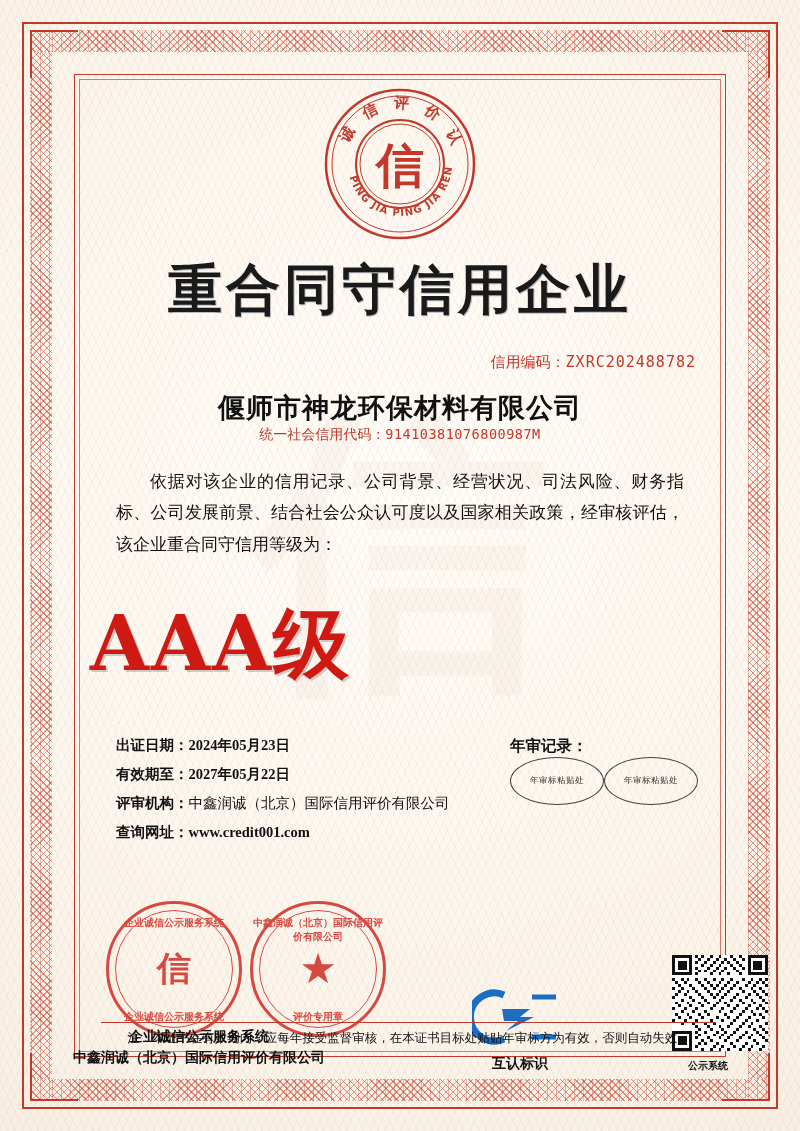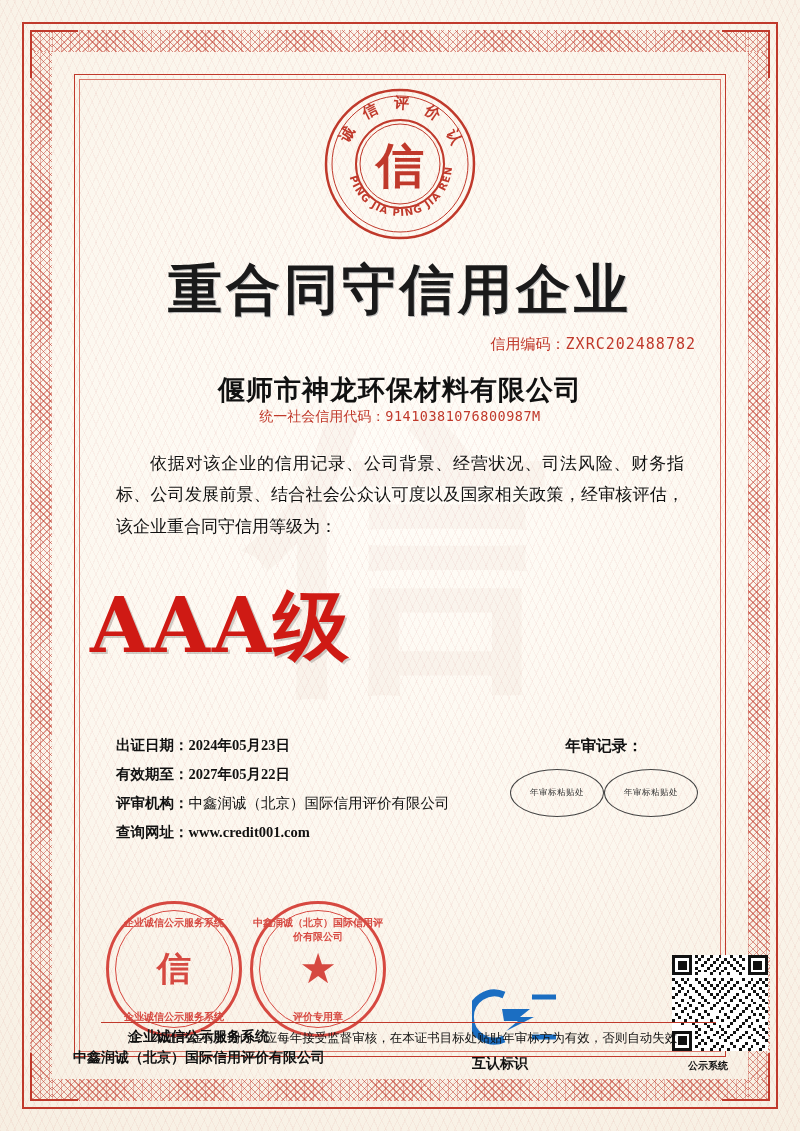--- a/index.html
+++ b/index.html
@@ -81,21 +81,21 @@
   .subtitle{
     text-align:center;
     font-family:"Liberation Sans",sans-serif;
     font-size:17.5px;
     letter-spacing:0.4px;
     color:#2a2a2a;
     margin-top:6px;
   }
   .code-line{
     text-align:right;
-    margin-top:8px;
+    margin-top:26px;
     padding-right:14px;
     color:#c0392b;
     font-size:15px;
     font-family:"Liberation Sans",sans-serif;
   }
   .code-line .cv{
     font-family:"DejaVu Sans Mono",monospace;
     letter-spacing:1px;
     font-size:15px;
   }
@@ -145,21 +145,21 @@
   .info-row{
     font-size:14.5px;color:#111;margin-bottom:10px;
     font-family:"DejaVu Sans",sans-serif;
     white-space:nowrap;
   }
   .info-row b{font-weight:700;}
   .info-row .val{font-family:"Liberation Serif",serif;font-weight:700;}
   .info-right{flex:1;padding-left:20px;}
   .annual-label{
     font-size:15.5px;font-weight:700;color:#111;
-    font-family:"DejaVu Sans",sans-serif;margin-bottom:12px;text-align:center;
+    font-family:"DejaVu Sans",sans-serif;
   }
   .stamp-slots{display:flex;}
   .slot{
     width:92px;height:46px;border:1px solid #444;border-radius:50%;
     display:flex;align-items:center;justify-content:center;
     font-size:8.5px;color:#333;font-family:"DejaVu Sans",sans-serif;
     letter-spacing:0.5px;
   }
 
   
@@ -194,21 +194,21 @@
   }
   .seal-caption{
     position:absolute;text-align:center;width:330px;left:14px;bottom:26px;
     font-size:14px;font-weight:700;color:#111;font-family:"DejaVu Sans",sans-serif;
     line-height:1.55;
   }
   .logo-box{
     position:absolute;left:452px;bottom:48px;width:92px;height:60px;
   }
   .logo-cap{
-    position:absolute;left:420px;bottom:22px;width:120px;text-align:center;
+    position:absolute;left:440px;bottom:22px;width:120px;text-align:center;
     font-size:14px;font-weight:700;color:#111;font-family:"DejaVu Sans",sans-serif;
   }
   .qr{
     position:absolute;right:16px;bottom:44px;width:96px;height:96px;
     background:#fff;
   }
   .qr-cap{
     position:absolute;right:16px;bottom:22px;width:120px;text-align:center;
     font-size:10px;font-weight:700;color:#111;font-family:"DejaVu Sans",sans-serif;
   }

